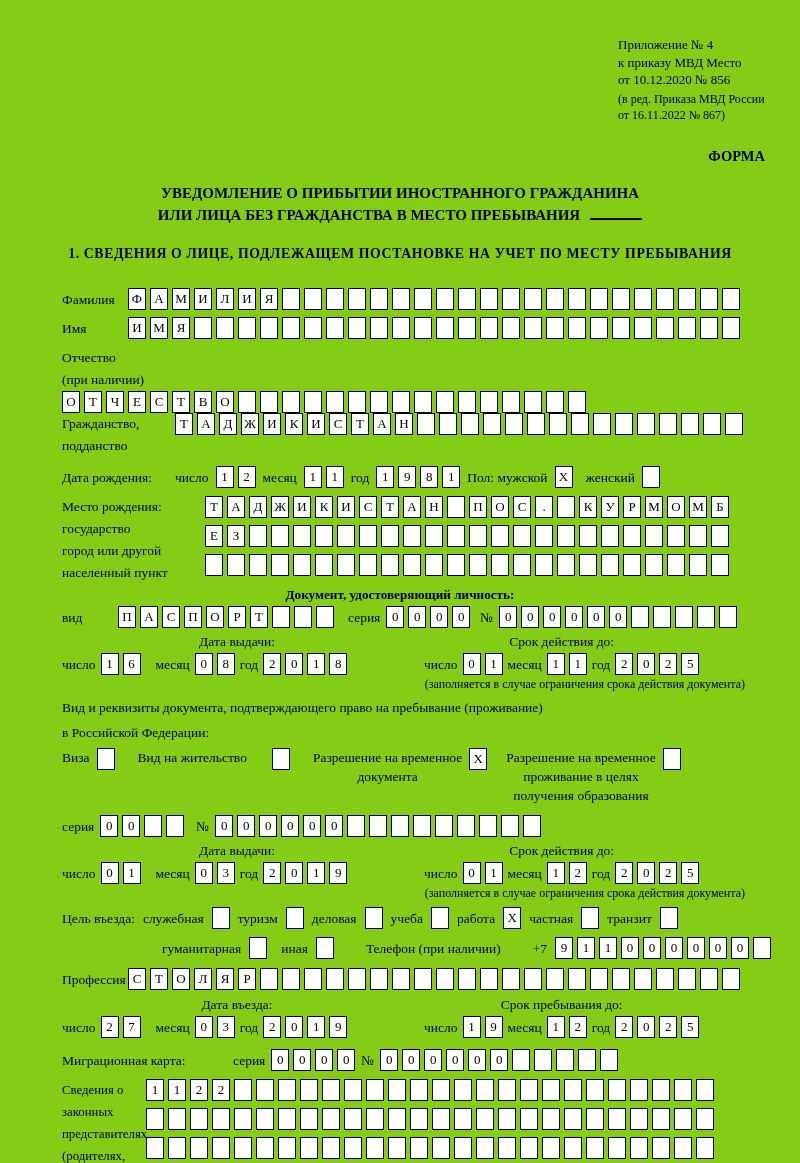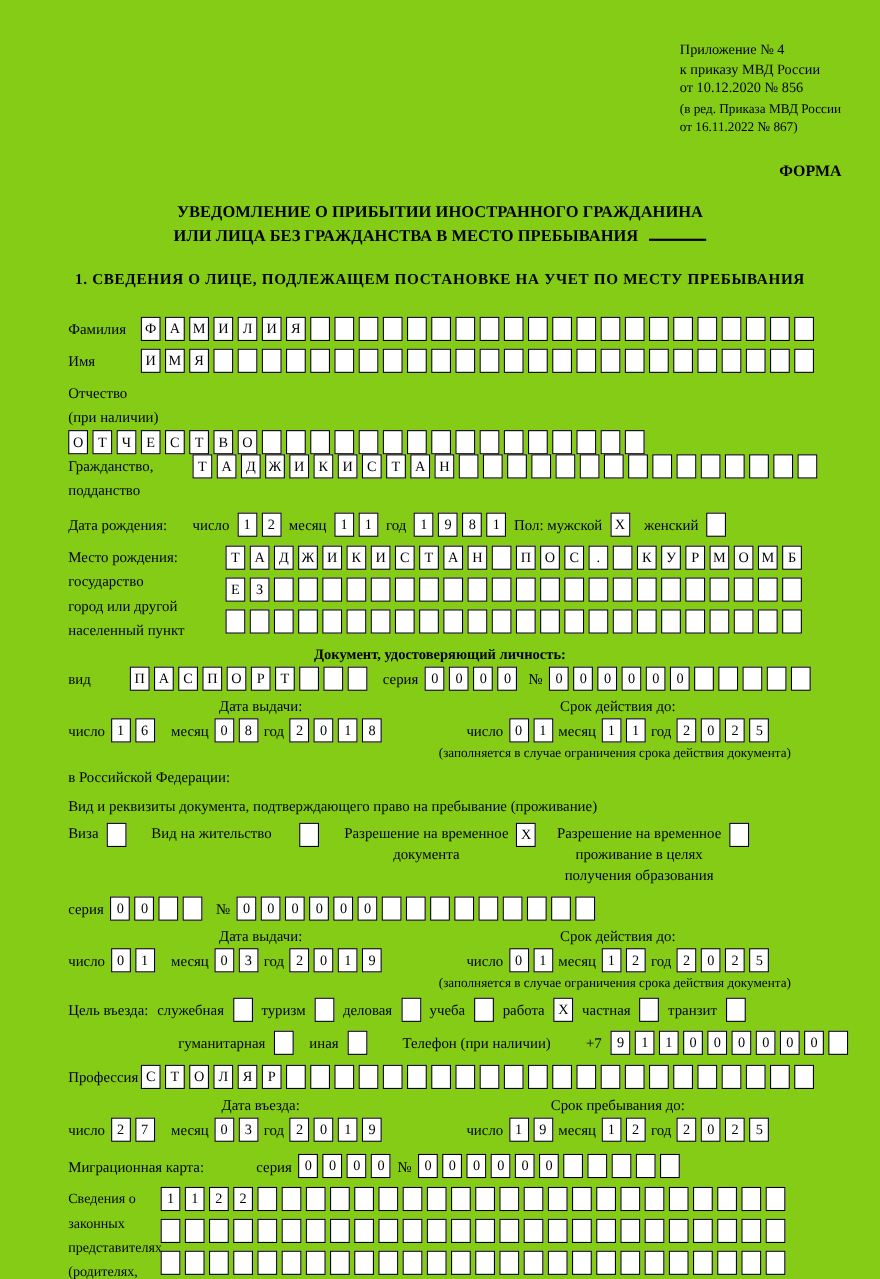--- a/index.html
+++ b/index.html
@@ -21,33 +21,33 @@
   .lblstack{font-size:13.5px;line-height:22px;}
   .cells{display:flex;gap:4px;}
   .cell{width:16px;height:20px;border:1.7px solid #000;display:flex;align-items:center;
         justify-content:center;font-size:13px;flex:0 0 auto;background:#fff;}
   .vgap{display:flex;flex-direction:column;gap:7px;}
   .dgrp{display:flex;align-items:center;gap:5px;}
   .datecols{display:flex;margin-left:62px;align-items:flex-start;}
   .col-l{width:350px;}
   .col-r{margin-left:12px;}
   .dc-head{text-align:center;font-size:13.5px;margin-bottom:3px;}
-  .note-row{text-align:right;padding-right:81px;font-size:12px;margin-top:2px;}
+  .note-row{text-align:right;padding-right:55px;font-size:12px;margin-top:2px;}
   .opt{display:flex;align-items:flex-start;gap:7px;}
   .opt-label{font-size:13.5px;text-align:center;line-height:19px;}
   .bold-center{text-align:center;font-weight:bold;font-size:13.2px;}
 </style>
 </head>
 <body>
 
 <div class="page">
 
   <div class="hdr">
     <div>Приложение № 4</div>
-    <div>к приказу МВД России</div>
+    <div>к приказу МВД Место</div>
     <div>от 10.12.2020 № 856</div>
     <div class="sub">
       <div>(в ред. Приказа МВД России</div>
       <div>от 16.11.2022 № 867)</div>
     </div>
   </div>
 
   <div class="forma">ФОРМА</div>
 
   <div class="title">
@@ -393,25 +393,25 @@
               <span class="cell">2</span>
               <span class="cell">0</span>
               <span class="cell">2</span>
               <span class="cell">5</span>
             </span>
         </div>
       </div>
     </div>
     <div class="note-row">(заполняется в случае ограничения срока действия документа)</div>
 
+    <div class="row" style="margin-top:5px;">
+      <span class="lbl">Вид и реквизиты документа, подтверждающего право на пребывание (проживание)</span>
+    </div>
     <div class="row" style="margin-top:4px;">
       <span class="lbl">в Российской Федерации:</span>
-    </div>
-    <div class="row" style="margin-top:5px;">
-      <span class="lbl">Вид и реквизиты документа, подтверждающего право на пребывание (проживание)</span>
     </div>
 
     <div class="row-top" style="margin-top:5px;gap:9px;">
       <div class="opt">
         <span class="opt-label">Виза</span>
         <span class="cells">
             <span class="cell"></span>
           </span>
       </div>
       <div class="opt" style="margin-left:14px;">

